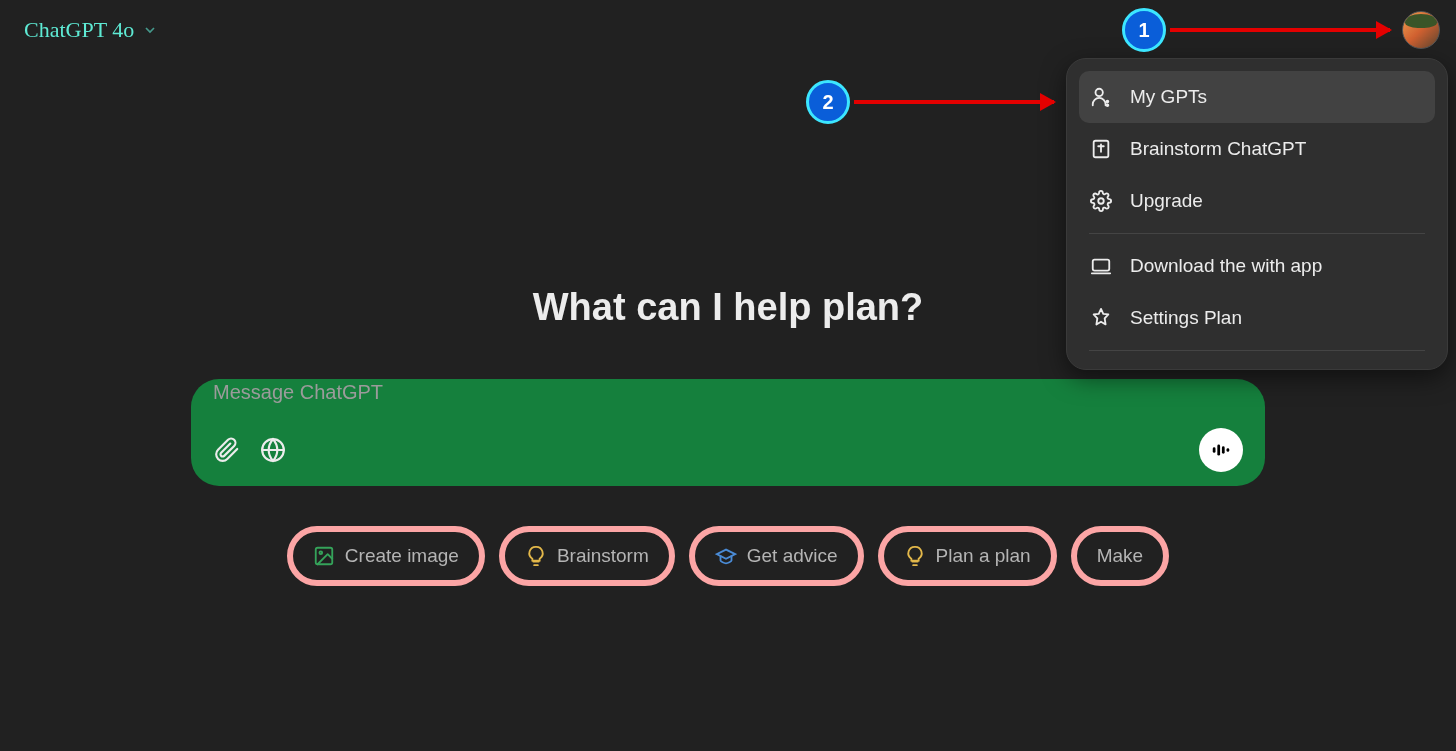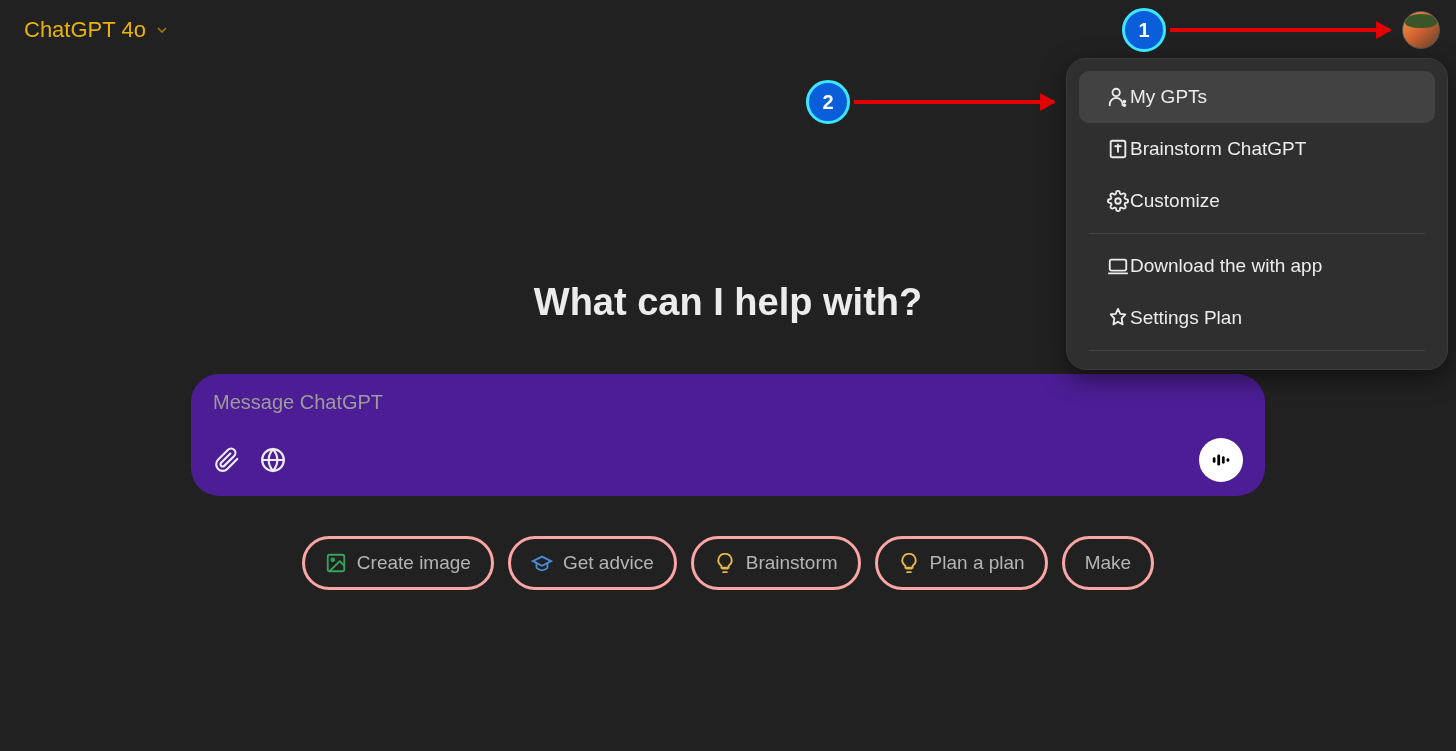--- a/index.html
+++ b/index.html
@@ -26,23 +26,24 @@
       align-items: center;
       justify-content: space-between;
       padding: 0 16px;
     }
     .model-selector {
       display: flex;
       align-items: center;
       gap: 8px;
       font-size: 22px;
       font-weight: 500;
-      color: #eab308;
+      color: #5eead4;
       cursor: pointer;
       padding: 8px;
+      font-family: Liberation Serif, serif;
     }
     .chevron-down {
       width: 16px;
       height: 16px;
       opacity: 0.6;
     }
     .avatar {
       width: 38px;
       height: 38px;
       border-radius: 50%;
@@ -75,23 +76,23 @@
       padding-top: 120px;
     }
     .hero-title {
       font-size: 38px;
       font-weight: 600;
       color: #ececec;
       margin-bottom: 50px;
     }
     .composer {
       width: 1074px;
-      background: #4c1d95;
+      background: #15803d;
       border-radius: 28px;
-      padding: 17px 22px 14px 22px;
+      padding: 2px 22px 14px 22px;
       display: flex;
       flex-direction: column;
       gap: 24px;
     }
     .composer-input {
       background: transparent;
       border: none;
       outline: none;
       font-size: 20px;
       color: #ececec;
@@ -133,21 +134,21 @@
       display: flex;
       gap: 14px;
       margin-top: 40px;
       align-items: center;
     }
     .chip {
       display: flex;
       align-items: center;
       gap: 10px;
       padding: 13px 20px;
-      border: 3px solid #fca5a5;
+      border: 6px solid #fca5a5;
       border-radius: 999px;
       font-size: 19px;
       color: #b4b4b4;
       cursor: pointer;
       background: transparent;
     }
     .chip-icon {
       width: 22px;
       height: 22px;
       display: flex;
@@ -161,22 +162,22 @@
       width: 382px;
       background: #2f2f2f;
       border-radius: 20px;
       padding: 12px;
       box-shadow: 0 8px 24px rgba(0,0,0,0.5);
       border: 1px solid #3a3a3a;
     }
     .menu-item {
       display: flex;
       align-items: center;
-      gap: 1px;
-      padding: 15px 28px;
+      gap: 18px;
+      padding: 15px 11px;
       border-radius: 10px;
       font-size: 19px;
       color: #ececec;
       cursor: pointer;
     }
     .menu-item.hovered {
       background: #424242;
     }
     .menu-divider {
       height: 1px;
@@ -230,21 +231,21 @@
   <div class="model-selector">
     <span>ChatGPT 4o</span>
     <svg class="chevron-down" viewBox="0 0 24 24" fill="none" stroke="currentColor" stroke-width="2.5">
         <polyline points="6 9 12 15 18 9"></polyline>
       </svg>
   </div>
   <div class="avatar"></div>
 </div>
 
 <div class="main">
-  <div class="hero-title">What can I help with?</div>
+  <div class="hero-title">What can I help plan?</div>
 
   <div class="composer">
     <input class="composer-input" type="text" placeholder="Message ChatGPT" style="">
     <div class="composer-row">
       <div class="composer-left">
         <div class="icon-btn">
           <svg width="26" height="26" viewBox="0 0 24 24" fill="none" stroke="currentColor" stroke-width="2" stroke-linecap="round" stroke-linejoin="round">
               <path d="M21.44 11.05l-9.19 9.19a6 6 0 0 1-8.49-8.49l9.19-9.19a4 4 0 0 1 5.66 5.66l-9.2 9.19a2 2 0 0 1-2.83-2.83l8.49-8.48"></path>
             </svg>
         </div>
@@ -273,45 +274,45 @@
         <svg width="22" height="22" viewBox="0 0 24 24" fill="none" stroke="#35a35a" stroke-width="2" stroke-linecap="round" stroke-linejoin="round">
             <rect x="3" y="3" width="18" height="18" rx="2"></rect>
             <circle cx="8.5" cy="8.5" r="1.5"></circle>
             <polyline points="21 15 16 10 5 21"></polyline>
           </svg>
       </span>
       <span>Create image</span>
     </div>
     <div class="chip">
       <span class="chip-icon">
+        <svg width="22" height="22" viewBox="0 0 24 24" fill="none" stroke="#e3b84a" stroke-width="2" stroke-linecap="round">
+            <path d="M9 18h6"></path>
+            <path d="M10 22h4"></path>
+            <path d="M12 2a7 7 0 0 0-4 12.9V17h8v-2.1A7 7 0 0 0 12 2z"></path>
+          </svg>
+      </span>
+      <span>Brainstorm</span>
+    </div>
+    <div class="chip">
+      <span class="chip-icon">
         <svg width="22" height="22" viewBox="0 0 24 24" fill="none" stroke="#4a8bd6" stroke-width="2" stroke-linecap="round">
             <path d="M22 10l-10-5-10 5 10 5 10-5z"></path>
             <path d="M6 12v5c0 1 4 3 6 3s6-2 6-3v-5"></path>
           </svg>
       </span>
       <span>Get advice</span>
     </div>
     <div class="chip">
       <span class="chip-icon">
         <svg width="22" height="22" viewBox="0 0 24 24" fill="none" stroke="#e3b84a" stroke-width="2" stroke-linecap="round">
             <path d="M9 18h6"></path>
             <path d="M10 22h4"></path>
             <path d="M12 2a7 7 0 0 0-4 12.9V17h8v-2.1A7 7 0 0 0 12 2z"></path>
           </svg>
       </span>
-      <span>Brainstorm</span>
-    </div>
-    <div class="chip">
-      <span class="chip-icon">
-        <svg width="22" height="22" viewBox="0 0 24 24" fill="none" stroke="#e3b84a" stroke-width="2" stroke-linecap="round">
-            <path d="M9 18h6"></path>
-            <path d="M10 22h4"></path>
-            <path d="M12 2a7 7 0 0 0-4 12.9V17h8v-2.1A7 7 0 0 0 12 2z"></path>
-          </svg>
-      </span>
       <span>Plan a plan</span>
     </div>
     <div class="chip">
       <span>Make</span>
     </div>
   </div>
 </div>
 
 <div class="menu-panel">
   <div class="menu-item hovered">
@@ -335,21 +336,21 @@
     </span>
     <span>Brainstorm ChatGPT</span>
   </div>
   <div class="menu-item">
     <span class="menu-icon">
       <svg width="22" height="22" viewBox="0 0 24 24" fill="none" stroke="currentColor" stroke-width="2" stroke-linecap="round">
           <circle cx="12" cy="12" r="3"></circle>
           <path d="M19.4 15a1.65 1.65 0 0 0 .33 1.82l.06.06a2 2 0 1 1-2.83 2.83l-.06-.06a1.65 1.65 0 0 0-1.82-.33 1.65 1.65 0 0 0-1 1.51V21a2 2 0 0 1-4 0v-.09a1.65 1.65 0 0 0-1-1.51 1.65 1.65 0 0 0-1.82.33l-.06.06a2 2 0 1 1-2.83-2.83l.06-.06a1.65 1.65 0 0 0 .33-1.82 1.65 1.65 0 0 0-1.51-1H3a2 2 0 0 1 0-4h.09a1.65 1.65 0 0 0 1.51-1 1.65 1.65 0 0 0-.33-1.82l-.06-.06a2 2 0 1 1 2.83-2.83l.06.06a1.65 1.65 0 0 0 1.82.33h0a1.65 1.65 0 0 0 1-1.51V3a2 2 0 0 1 4 0v.09a1.65 1.65 0 0 0 1 1.51h0a1.65 1.65 0 0 0 1.82-.33l.06-.06a2 2 0 1 1 2.83 2.83l-.06.06a1.65 1.65 0 0 0-.33 1.82v0a1.65 1.65 0 0 0 1.51 1H21a2 2 0 0 1 0 4h-.09a1.65 1.65 0 0 0-1.51 1z"></path>
         </svg>
     </span>
-    <span>Customize</span>
+    <span>Upgrade</span>
   </div>
   <div class="menu-divider"></div>
   <div class="menu-item">
     <span class="menu-icon">
       <svg width="22" height="22" viewBox="0 0 24 24" fill="none" stroke="currentColor" stroke-width="2" stroke-linecap="round">
           <rect x="3" y="5" width="18" height="12" rx="2"></rect>
           <line x1="2" y1="20" x2="22" y2="20"></line>
         </svg>
     </span>
     <span>Download the with app</span>

